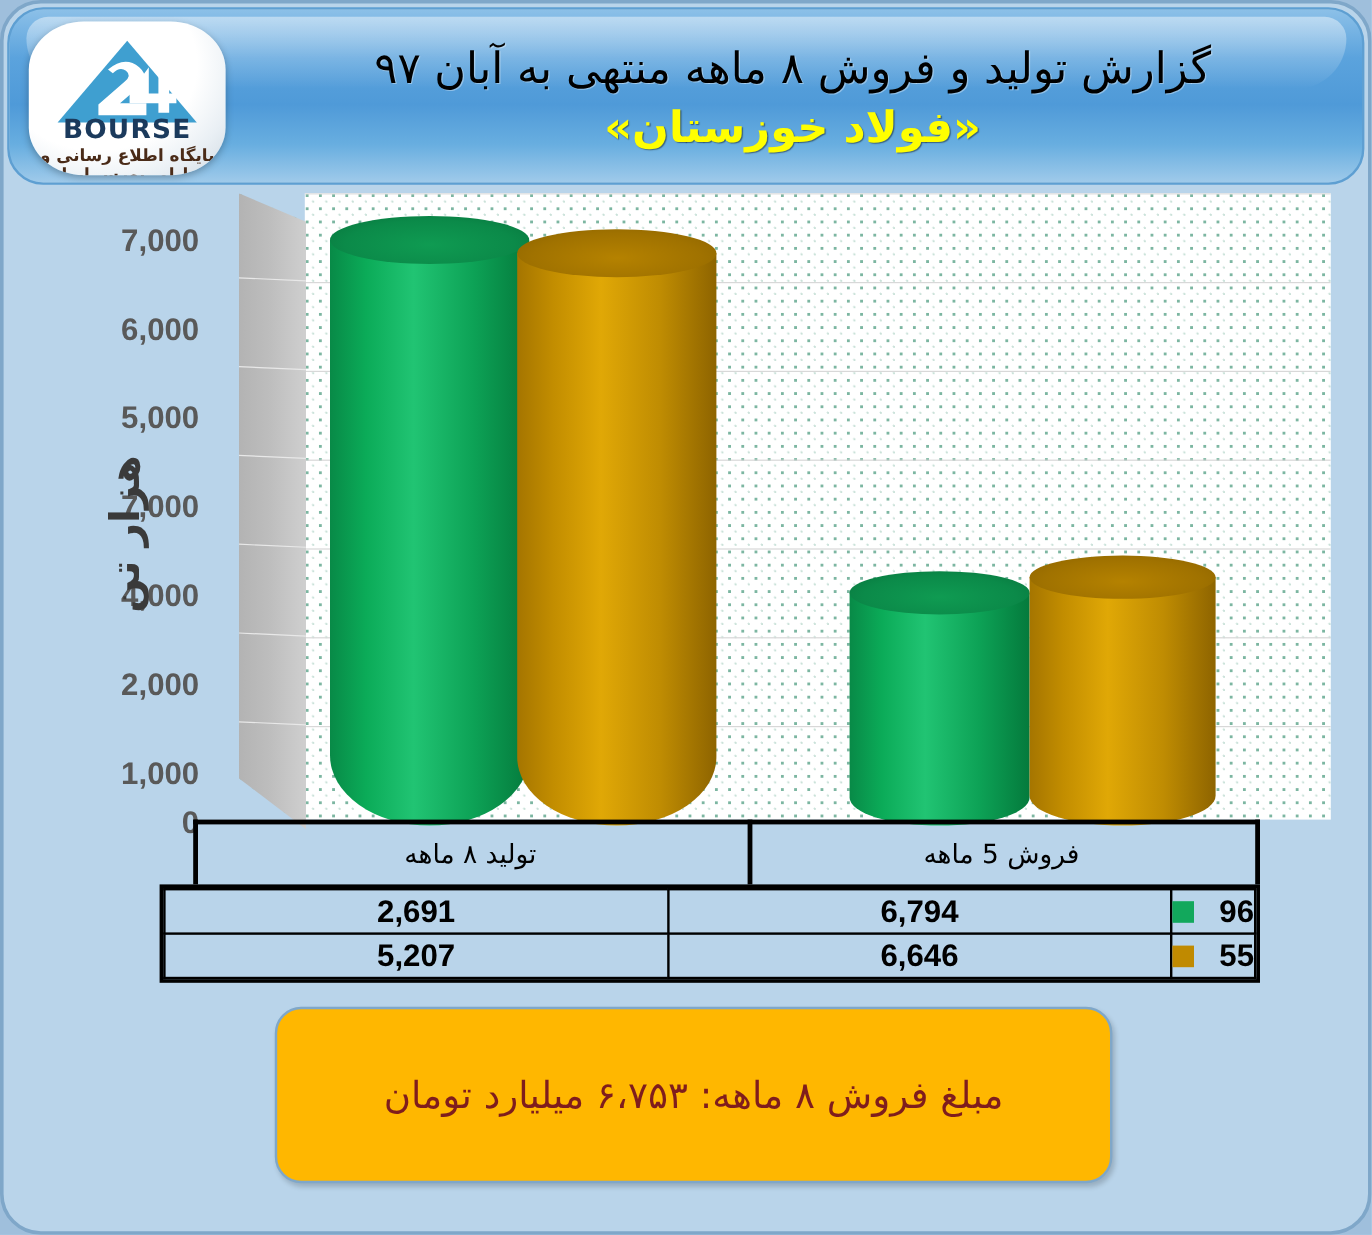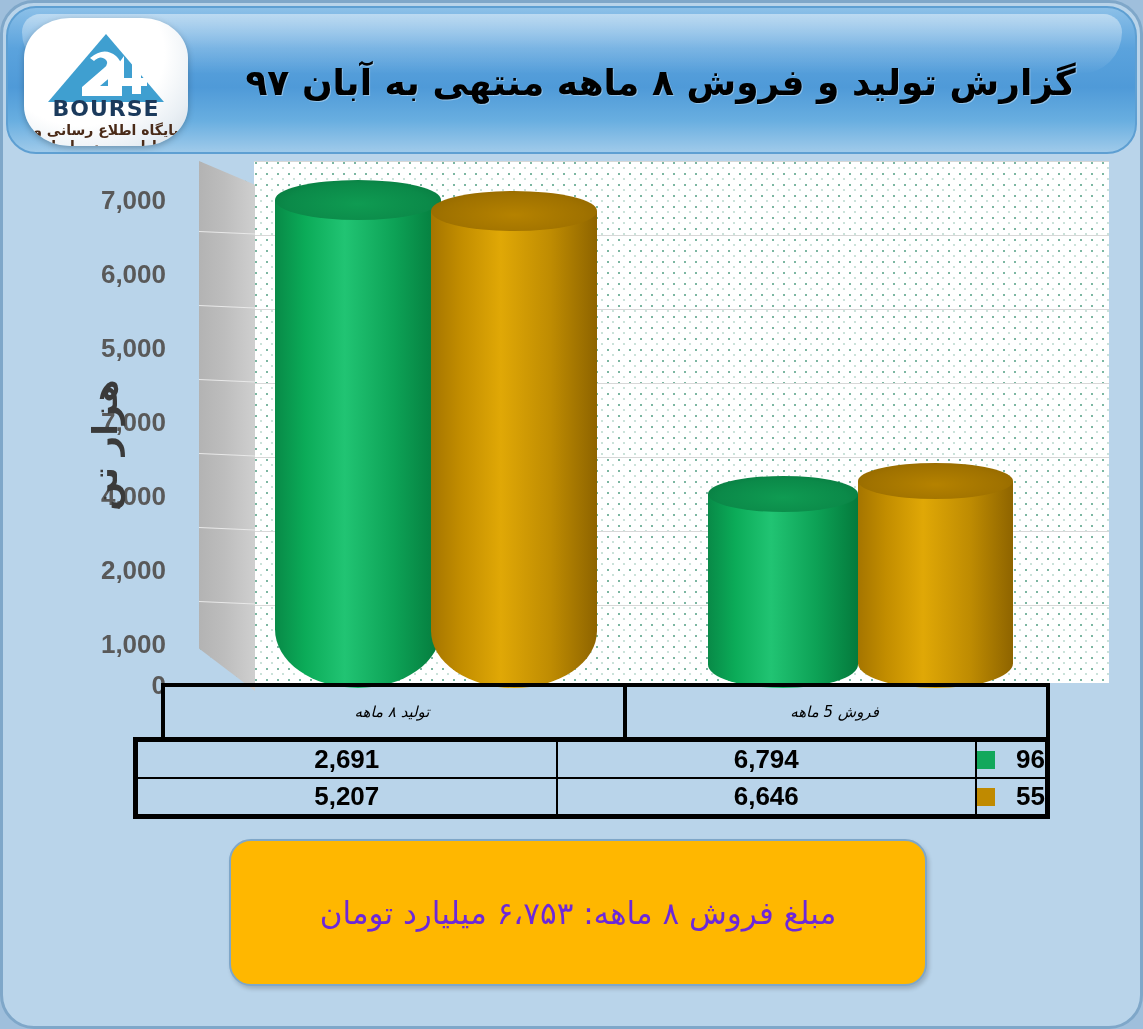--- a/index.html
+++ b/index.html
@@ -51,21 +51,21 @@
   #logo-sub{
     position:absolute;left:0;top:104px;width:164px;text-align:center;
     font-size:14px;color:#4a2b18;direction:rtl;font-weight:bold;
   }
 
   #title-wrap{
     position:absolute;left:190px;top:8px;width:925px;height:132px;
     display:flex;flex-direction:column;align-items:center;justify-content:center;
   }
   #title-line1{
-    font-size:36px;font-weight:bold;color:#000;
+    font-size:36px;font-weight:normal;color:#000;
     text-shadow:1px 1px 0 rgba(255,255,255,.35);
     white-space:nowrap;line-height:1.25;
   }
   #title-line2{
     font-size:36px;font-weight:bold;color:#ffff00;
     text-shadow:1px 1px 1px rgba(0,0,0,.45);
     white-space:nowrap;line-height:1.25;margin-top:4px;
   }
 
   
@@ -126,21 +126,21 @@
   #axisline{
     position:absolute;left:158px;top:680px;width:889px;height:4px;background:#000;
   }
   .vdiv{position:absolute;width:4px;background:#000;}
   #cat-row{
     position:absolute;left:158px;top:684px;width:889px;height:50px;
   }
   .cat-cell{
     position:absolute;top:0;height:50px;
     display:flex;align-items:center;justify-content:center;
-    font-size:15px;color:#000;font-style:italic;
+    font-size:22px;color:#000;
   }
   #table{
     position:absolute;left:130px;top:734px;width:917px;height:82px;
     border:3px solid #000;box-sizing:border-box;
     border-collapse:collapse;
   }
   #table table{width:100%;height:100%;border-collapse:collapse;}
   #table td{
     border:2px solid #000;
     text-align:center;vertical-align:middle;
@@ -158,21 +158,21 @@
   #footer{
     position:absolute;left:226px;top:836px;width:698px;height:147px;
     background:#ffb700;
     border:2px solid #7fa7c9;
     border-radius:22px;
     box-sizing:border-box;
     display:flex;align-items:center;justify-content:center;
     box-shadow:2px 3px 4px rgba(0,0,0,.18);
   }
   #footer-text{
-    font-size:31px;color:#6d28d9;white-space:nowrap;
+    font-size:31px;color:#7f1d1d;white-space:nowrap;
   }
 </style>
 </head>
 <body>
 
 <div id="root">
 
   <div id="header">
     <div id="header-gloss"></div>
 
@@ -181,20 +181,21 @@
         <polygon points="60,2 118,70 2,70" fill="#3f9fd0"></polygon>
         <path d="M44,26 q14,-12 26,-2 q10,9 -2,18 l-14,12 h22 v10 h-40 v-9 l22,-19 q6,-5 1,-9 q-5,-4 -11,2 z" fill="#ffffff"></path>
         <path d="M86,24 v22 h-8 v-22 l-16,22 v8 h24 v8 h9 v-8 h6 v-8 h-6 v-22 z" fill="#ffffff"></path>
       </svg>
       <div id="logo-word">BOURSE</div>
       <div id="logo-sub">پایگاه اطلاع رسانی و تحلیلی بورس ایران</div>
     </div>
 
     <div id="title-wrap">
       <div id="title-line1">گزارش تولید و فروش ۸ ماهه منتهی به آبان ۹۷</div>
+      <div id="title-line2">«فولاد خوزستان»</div>
     </div>
   </div>
 
   <div id="chart">
 
     <div id="plot">
       <div class="gridline" style="top:0px"></div>
       <div class="gridline" style="top:74px"></div>
       <div class="gridline" style="top:148px"></div>
       <div class="gridline" style="top:222px"></div>

